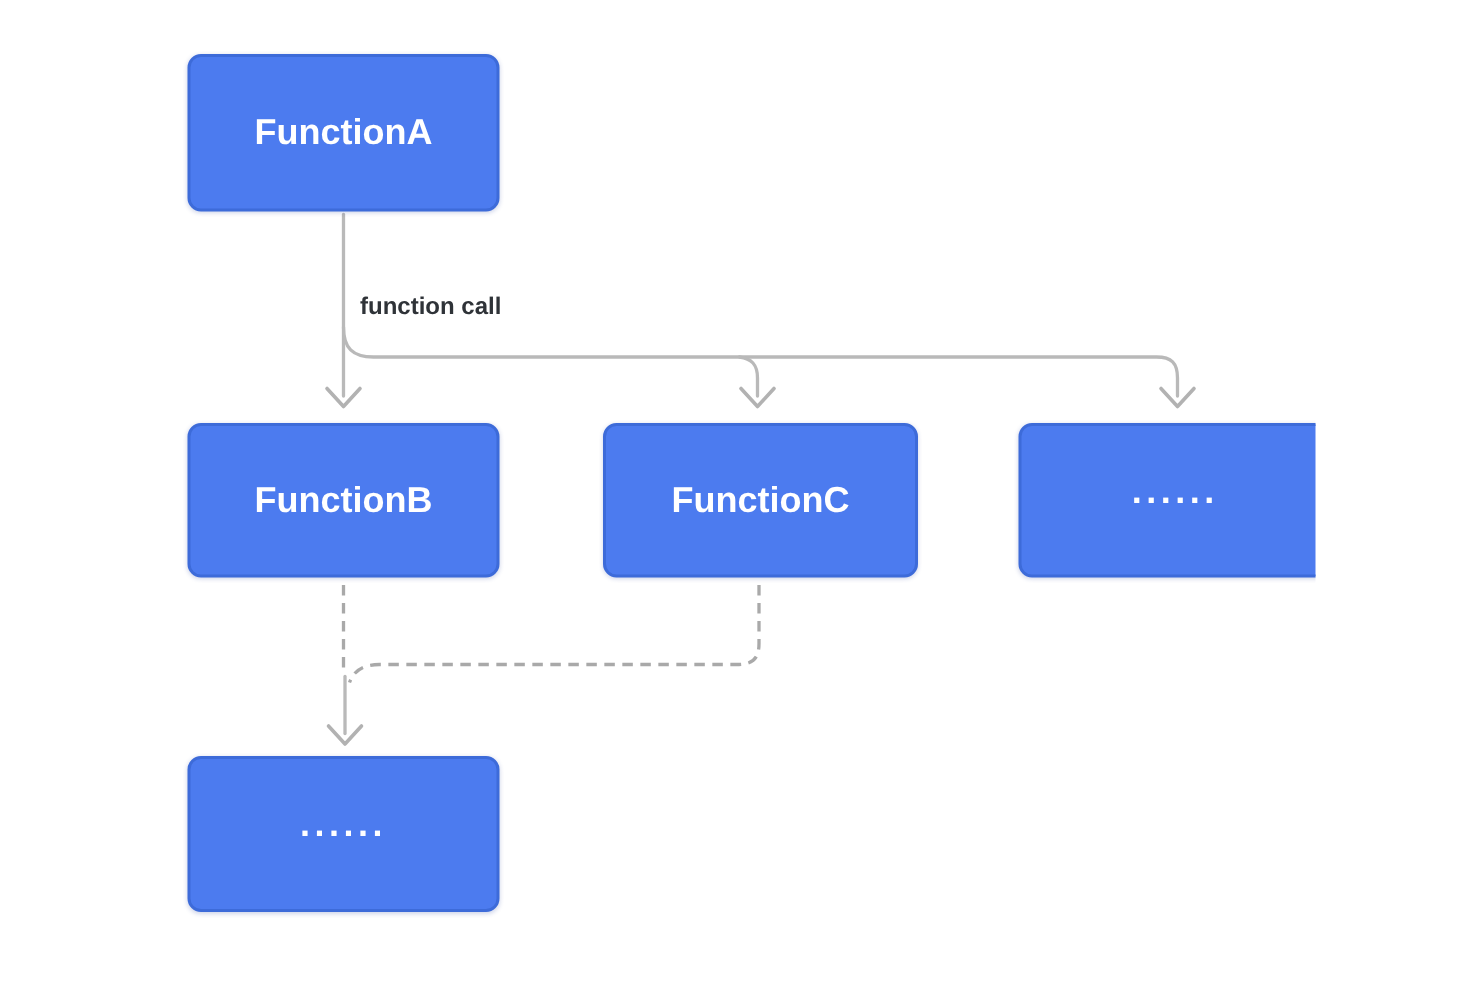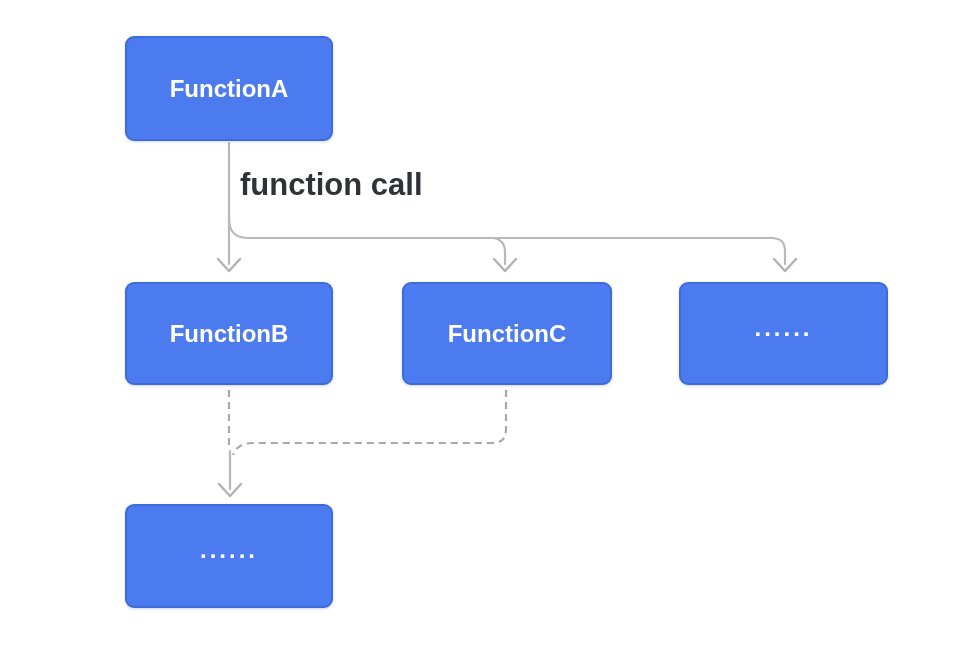--- a/index.html
+++ b/index.html
@@ -3,21 +3,20 @@
 <meta charset="utf-8">
 <style>
   html, body { margin: 0; padding: 0; background: #ffffff; }
   .canvas {
     position: relative;
     width: 877px;
     height: 655px;
     background: #ffffff;
     overflow: hidden;
     font-family: "Liberation Sans", sans-serif;
-    padding-left: 32px;
   }
   svg.connectors {
     position: absolute;
     left: 0; top: 0;
     width: 973px; height: 655px;
   }
   .solid-line {
     stroke: #b9b9b9;
     stroke-width: 2.2;
     fill: none;
@@ -59,22 +58,22 @@
   #node-ellipsis-right  { left: 679px; top: 282px; width: 209px; height: 103px; }
   #node-ellipsis-bottom { left: 125px; top: 504px; width: 208px; height: 104px; }
   .node .dots {
     font-size: 24px;
     letter-spacing: 3px;
     transform: translateY(-6px);
   }
   .edge-label {
     position: absolute;
     left: 240px;
-    top: 167px;
-    font-size: 31px;
+    top: 196px;
+    font-size: 16px;
     font-weight: 700;
     color: #2f3338;
     white-space: nowrap;
   }
 </style>
 </head>
 <body>
 
 <div class="canvas">
 

